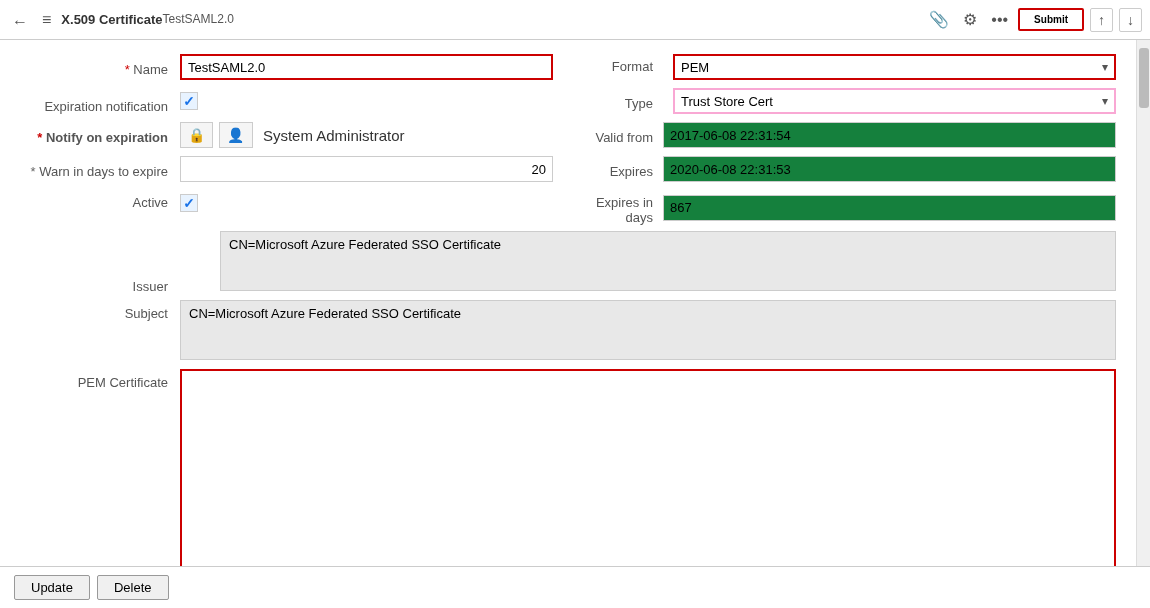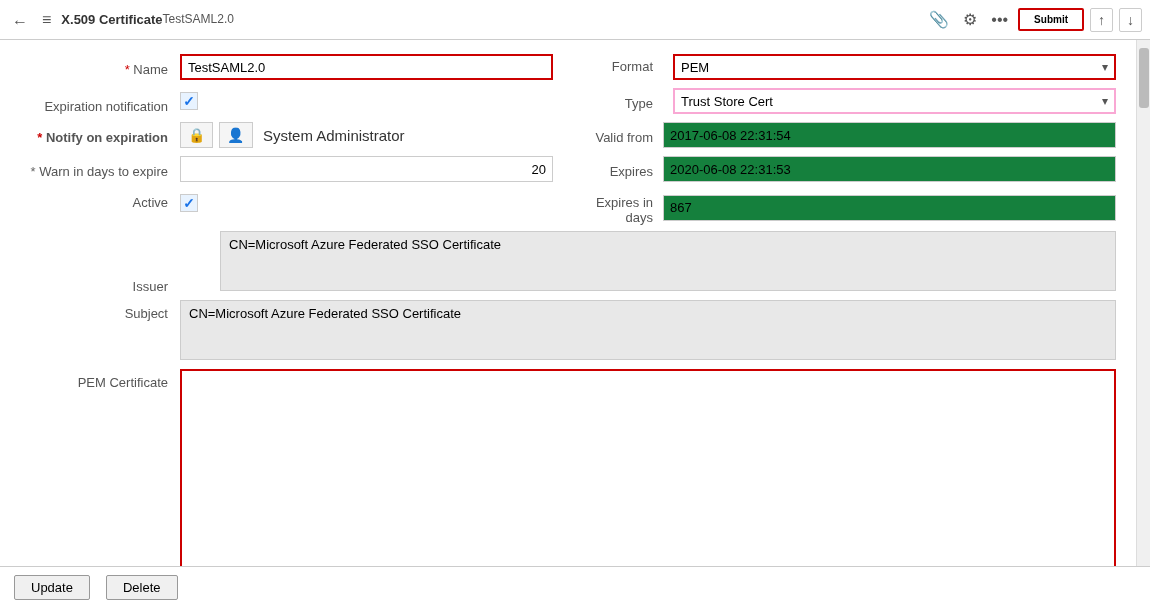--- a/index.html
+++ b/index.html
@@ -45,21 +45,21 @@
     .checkbox-styled.checked::after { content: '✓'; color: #1a73e8; font-size: 14px; font-weight: bold; }
 
     .notify-row { display: flex; align-items: center; gap: 6px; }
     .notify-icon-btn { border: 1px solid #ccc; background: #f5f5f5; padding: 3px 7px; cursor: pointer; font-size: 14px; height: 26px; display: flex; align-items: center; }
 
     .textarea-field { width: 100%; min-height: 60px; border: 1px solid #ccc; background: #e8e8e8; padding: 5px 8px; font-size: 13px; resize: none; font-family: Arial, sans-serif; }
 
     .pem-textarea { width: 100%; height: 220px; border: 2px solid #c00; background: #fff; padding: 5px 8px; font-size: 13px; resize: none; font-family: monospace; }
 
     
-    .bottom-bar { border-top: 1px solid #ccc; padding: 8px 14px; display: flex; gap: 16px; background: #fff; }
+    .bottom-bar { border-top: 1px solid #ccc; padding: 8px 14px; display: flex; gap: 7px; background: #fff; }
     .action-btn { padding: 4px 16px; border: 1px solid #999; background: #f0f0f0; cursor: pointer; font-size: 13px; border-radius: 2px; }
     .right-form-label { width: 90px; text-align: right; padding-right: 10px; padding-top: 5px; font-size: 13px; color: #555; flex-shrink: 0; }
     .right-form-control { flex: 1; }
   </style>
 </head>
 <body>
 
 <div class="app-container">
 
   <div class="toolbar">

